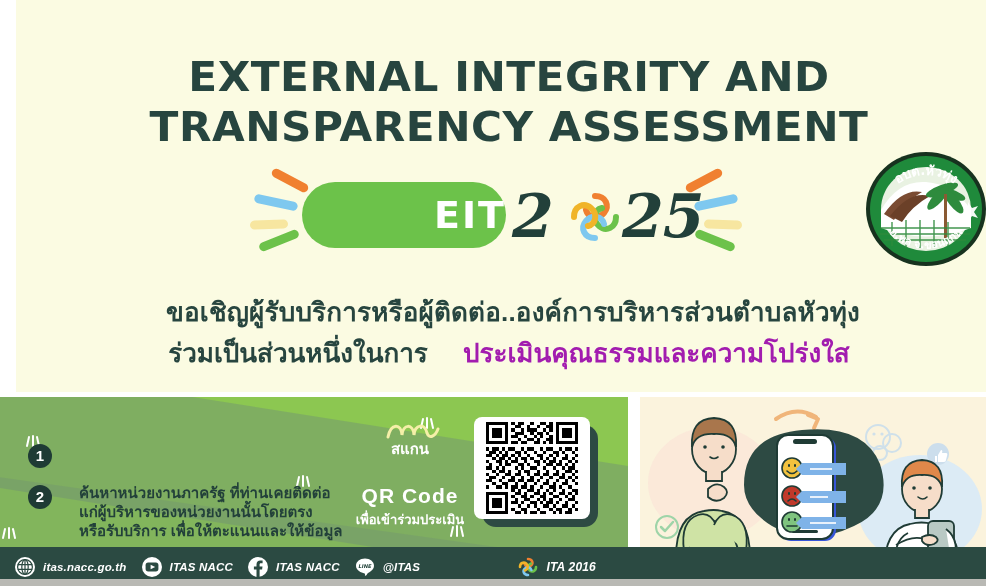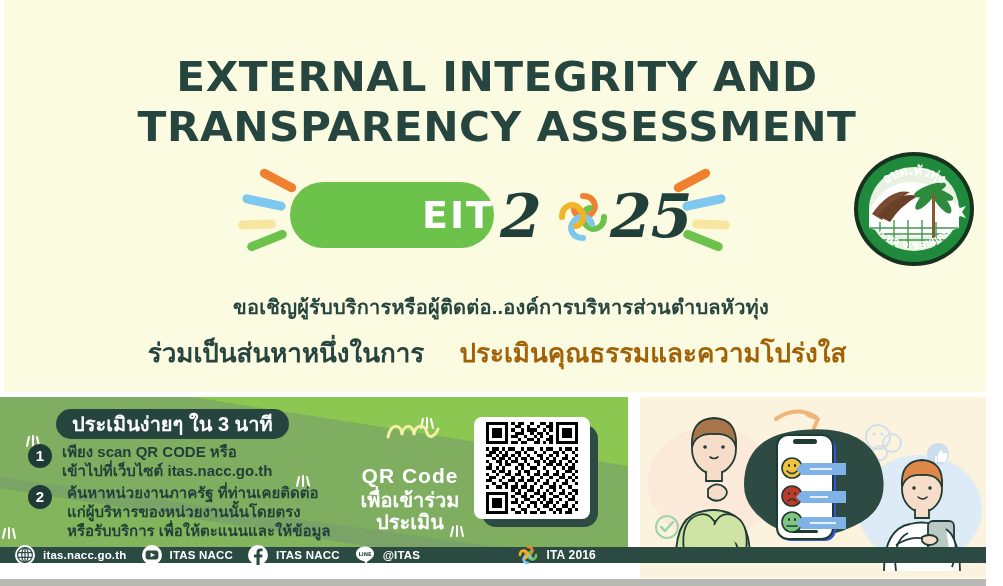--- a/index.html
+++ b/index.html
@@ -3,21 +3,21 @@
 <meta charset="utf-8">
 <style>
   * { margin:0; padding:0; box-sizing:border-box; }
   html,body { width:1003px; height:586px; overflow:hidden; background:#ffffff;
               font-family:"Liberation Sans", sans-serif; }
 
   #poster { position:relative; width:1003px; height:586px; background:#ffffff; }
 
   
   .hero {
-    position:absolute; left:4px; top:0; width:986px; height:392px;
+    position:absolute; left:16px; top:0; width:986px; height:392px;
     background:#fbfbe2; overflow:hidden;
   }
   .title {
     position:absolute; left:0; top:52px; width:986px;
     text-align:center; color:#27453f;
     font-family:"DejaVu Sans", sans-serif;
     font-weight:700; font-size:41px; line-height:50px;
     letter-spacing:.5px; text-transform:uppercase;
     transform:scaleX(1.03); transform-origin:center;
   }
@@ -50,30 +50,30 @@
   .burst.left  { left:0px;  top:8px; }
   .burst.right { left:440px; top:8px; }
   .dash { position:absolute; height:9px; border-radius:5px; }
 
   
   .seal { position:absolute; left:848px; top:150px; width:124px; height:118px; }
 
   
   .invite1 {
     position:absolute; left:0; top:291px; width:986px; text-align:center;
-    font-size:20px; font-weight:700; color:#27453f; letter-spacing:.2px;
+    font-size:26px; font-weight:700; color:#27453f; letter-spacing:.2px;
     white-space:nowrap;
     padding-left:8px;
   }
   .invite1 .org { color:#27453f; }
   .invite2 {
     position:absolute; left:0; top:332px; width:986px; text-align:center;
     font-size:26px; font-weight:700; color:#27453f; white-space:nowrap;
   }
-  .invite2 .hl { color:#a16207;margin-left:28px; }
+  .invite2 .hl { color:#a21caf;margin-left:28px; }
 
   
   .greenpanel {
     position:absolute; left:0; top:397px; width:628px; height:150px;
     background:#8cc751; overflow:hidden;
   }
   .gp-band {
     position:absolute; left:-60px; top:-40px; width:820px; height:120px;
     background:rgba(110,140,120,.42);
     transform:rotate(9deg); transform-origin:left top;
@@ -90,44 +90,44 @@
     color:#ffffff; font-size:20px; font-weight:700; line-height:30px;
     white-space:nowrap;
   }
   .step { position:absolute; color:#22403a; font-size:15px; font-weight:700; line-height:19px; white-space:nowrap; }
   .num {
     position:absolute; width:24px; height:24px; border-radius:50%;
     background:#1f3b35; color:#ffffff; font-size:15px; font-weight:700;
     text-align:center; line-height:24px;
   }
   .n1 { left:28px; top:47px; } .s1 { left:62px; top:45px; }
-  .n2 { left:28px; top:88px; } .s2 { left:67px; top:86px; }
+  .n2 { left:28px; top:88px; } .s2 { left:79px; top:86px; }
 
   .scanlabel { position:absolute; left:330px; top:42px; width:160px; text-align:center; color:#ffffff; font-weight:700; }
   .scanlabel .l1 { font-size:15px; line-height:20px; }
   .scanlabel .l2 { font-size:21px; line-height:26px; letter-spacing:1px;margin-top:24px; }
-  .scanlabel .l3 { font-size:20px; line-height:22px; }
+  .scanlabel .l3 { font-size:13px; line-height:22px; }
   .squiggle { position:absolute; left:385px; top:22px; width:56px; height:24px; }
 
   .qrwrap { position:absolute; left:474px; top:20px; width:124px; height:110px; }
   .qrshadow { position:absolute; left:8px; top:8px; width:116px; height:102px; background:#2d4a43; border-radius:14px; }
   .qrcard { position:absolute; left:0; top:0; width:116px; height:102px; background:#ffffff; border-radius:8px; padding:5px; }
 
   .spark { position:absolute; }
 
   
   .illus {
     position:absolute; left:640px; top:397px; width:346px; height:181px;
     background:#fbf3dd; overflow:hidden;
   }
 
   
   .footer {
-    position:absolute; left:0; top:547px; width:986px; height:16px;
-    background:#2b4a42; display:flex; align-items:center;
+    position:absolute; left:0; top:547px; width:986px; height:40px;
+    background:#2b4a42; display:flex; align-items:center;font-style:italic;
   }
   .fitem { display:flex; align-items:center; margin-left:14px; }
   .fitem:first-child { margin-left:14px; }
   .ficon { width:22px; height:22px; margin-right:7px; flex:0 0 auto; }
   .flabel { color:#ffffff; font-size:11.5px; font-weight:700; white-space:nowrap; letter-spacing:.2px; }
   .fspacer { flex:1 1 auto; }
   .fbrand { display:flex; align-items:center; margin-right:390px; }
   .fbrand .flabel { font-size:12px; }
 
   .bottomstrip { position:absolute; left:0; top:579px; width:986px; height:7px; background:#b9b9b4; }
@@ -215,21 +215,21 @@
           <textPath href="#sealbot" startOffset="50%" text-anchor="middle">อ.พล จ.ขอนแก่น</textPath>
         </text>
       </svg>
     </div>
 
     <div class="invite1">
       <span>ขอเชิญผู้รับบริการหรือผู้ติดต่อ..</span><span class="org">องค์การบริหารส่วนตำบลหัวทุ่ง</span>
     </div>
 
     <div class="invite2">
-      <span>ร่วมเป็นส่นหาหนึ่งในการ </span><span class="hl">ประเมินคุณธรรมและความโปร่งใส</span>
+      <span>ร่วมเป็นส่วนหนึ่งในการ </span><span class="hl">ประเมินคุณธรรมและความโปร่งใส</span>
     </div>
   </div>
 
   <div class="greenpanel">
     <div class="gp-band"></div>
     <div class="gp-band2"></div>
 
     <div class="spark" style="left:24px;top:36px;">
       <svg width="18" height="16" viewBox="0 0 18 16">
           <g stroke="#ffffff" stroke-width="2" stroke-linecap="round">
@@ -278,42 +278,38 @@
     <div class="spark" style="left:570px;top:18px;">
       <svg width="18" height="16" viewBox="0 0 18 16">
           <g stroke="#ffffff" stroke-width="2" stroke-linecap="round">
             <path d="M3 13 L5 4"></path>
             <path d="M9 13 L9 3"></path>
             <path d="M15 13 L13 4"></path>
           </g>
         </svg>
     </div>
 
-    <div class="badge">ประเมินง่ายๆ ใน 3 นาที</div>
 
     <div class="num n1">1</div>
-    <div class="step s1">
-      <div>เพียง scan QR CODE หรือ</div>
-      <div>เข้าไปที่เว็บไซต์ itas.nacc.go.th</div>
-    </div>
 
     <div class="num n2">2</div>
     <div class="step s2">
       <div>ค้นหาหน่วยงานภาครัฐ ที่ท่านเคยติดต่อ</div>
       <div>แก่ผู้บริหารของหน่วยงานนั้นโดยตรง</div>
       <div>หรือรับบริการ เพื่อให้ตะแนนและให้ข้อมูล</div>
     </div>
 
     <div class="squiggle">
       <svg width="56" height="24" viewBox="0 0 56 24">
         <path d="M3 18 C6 4 16 4 17 16 C18 5 28 4 29 16 C30 5 40 4 42 14 C44 20 50 18 53 10" fill="none" stroke="#f5efa8" stroke-width="3" stroke-linecap="round"></path>
       </svg>
     </div>
 
     <div class="scanlabel">
+      <div class="l1">สแกน</div>
       <div class="l2">QR Code</div>
       <div class="l3">เพื่อเข้าร่วมประเมิน</div>
     </div>
 
     <div class="qrwrap">
       <div class="qrshadow"></div>
       <div class="qrcard">
         <svg width="106" height="92" viewBox="0 0 29 29" shape-rendering="crispEdges">
           <rect width="29" height="29" fill="#ffffff"></rect>
           <g fill="#000000">

